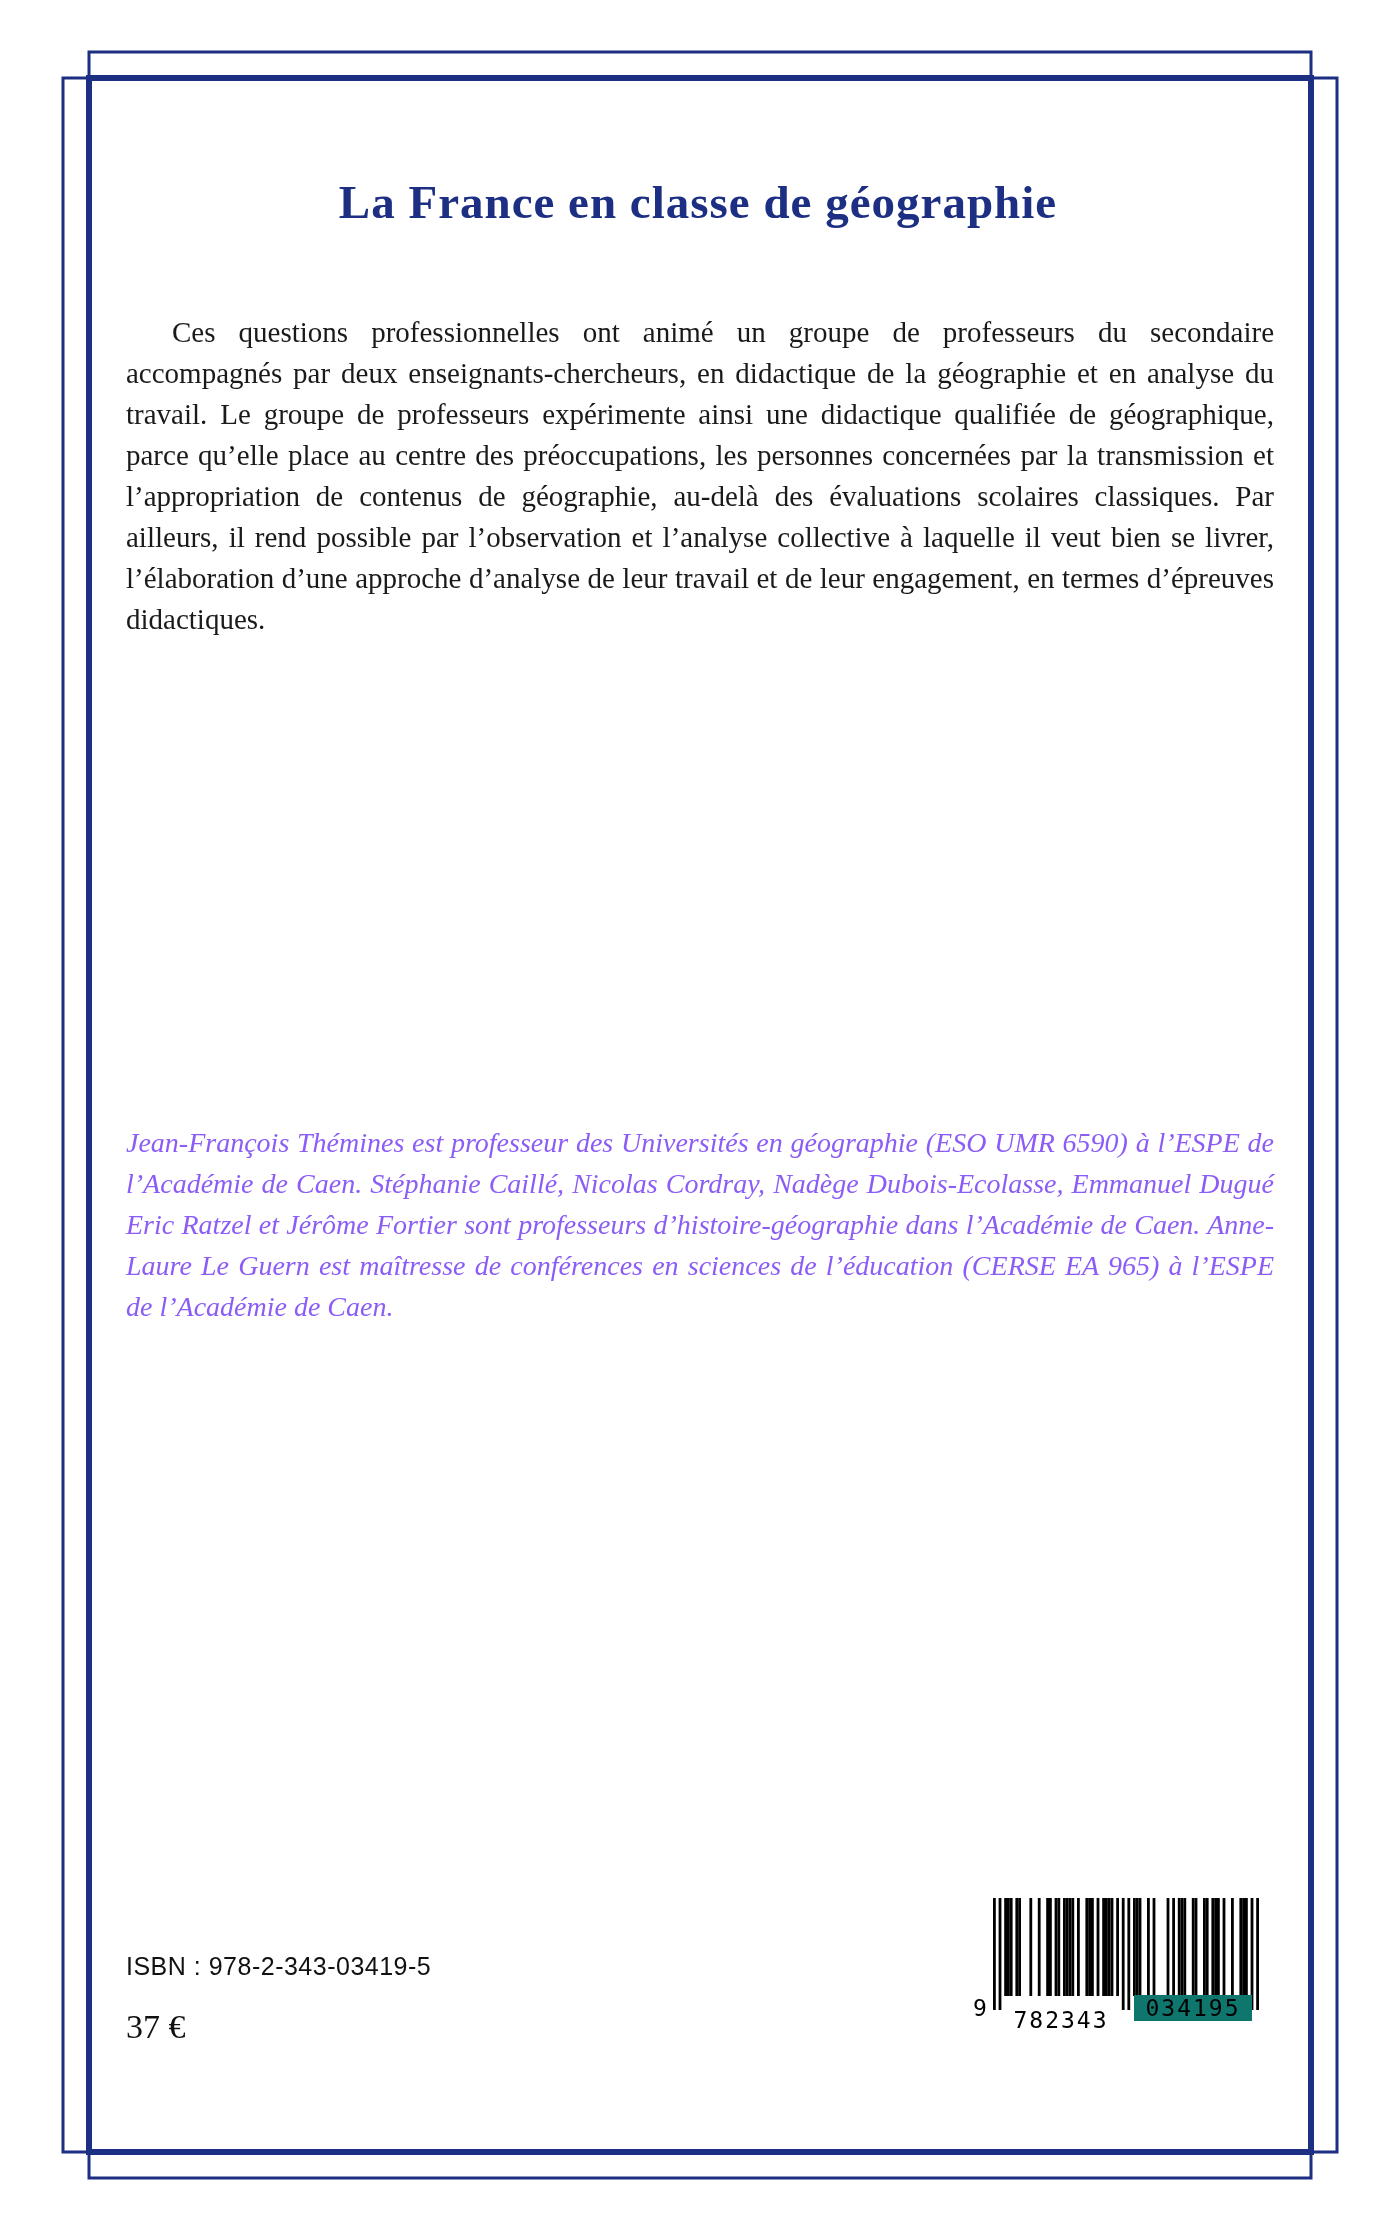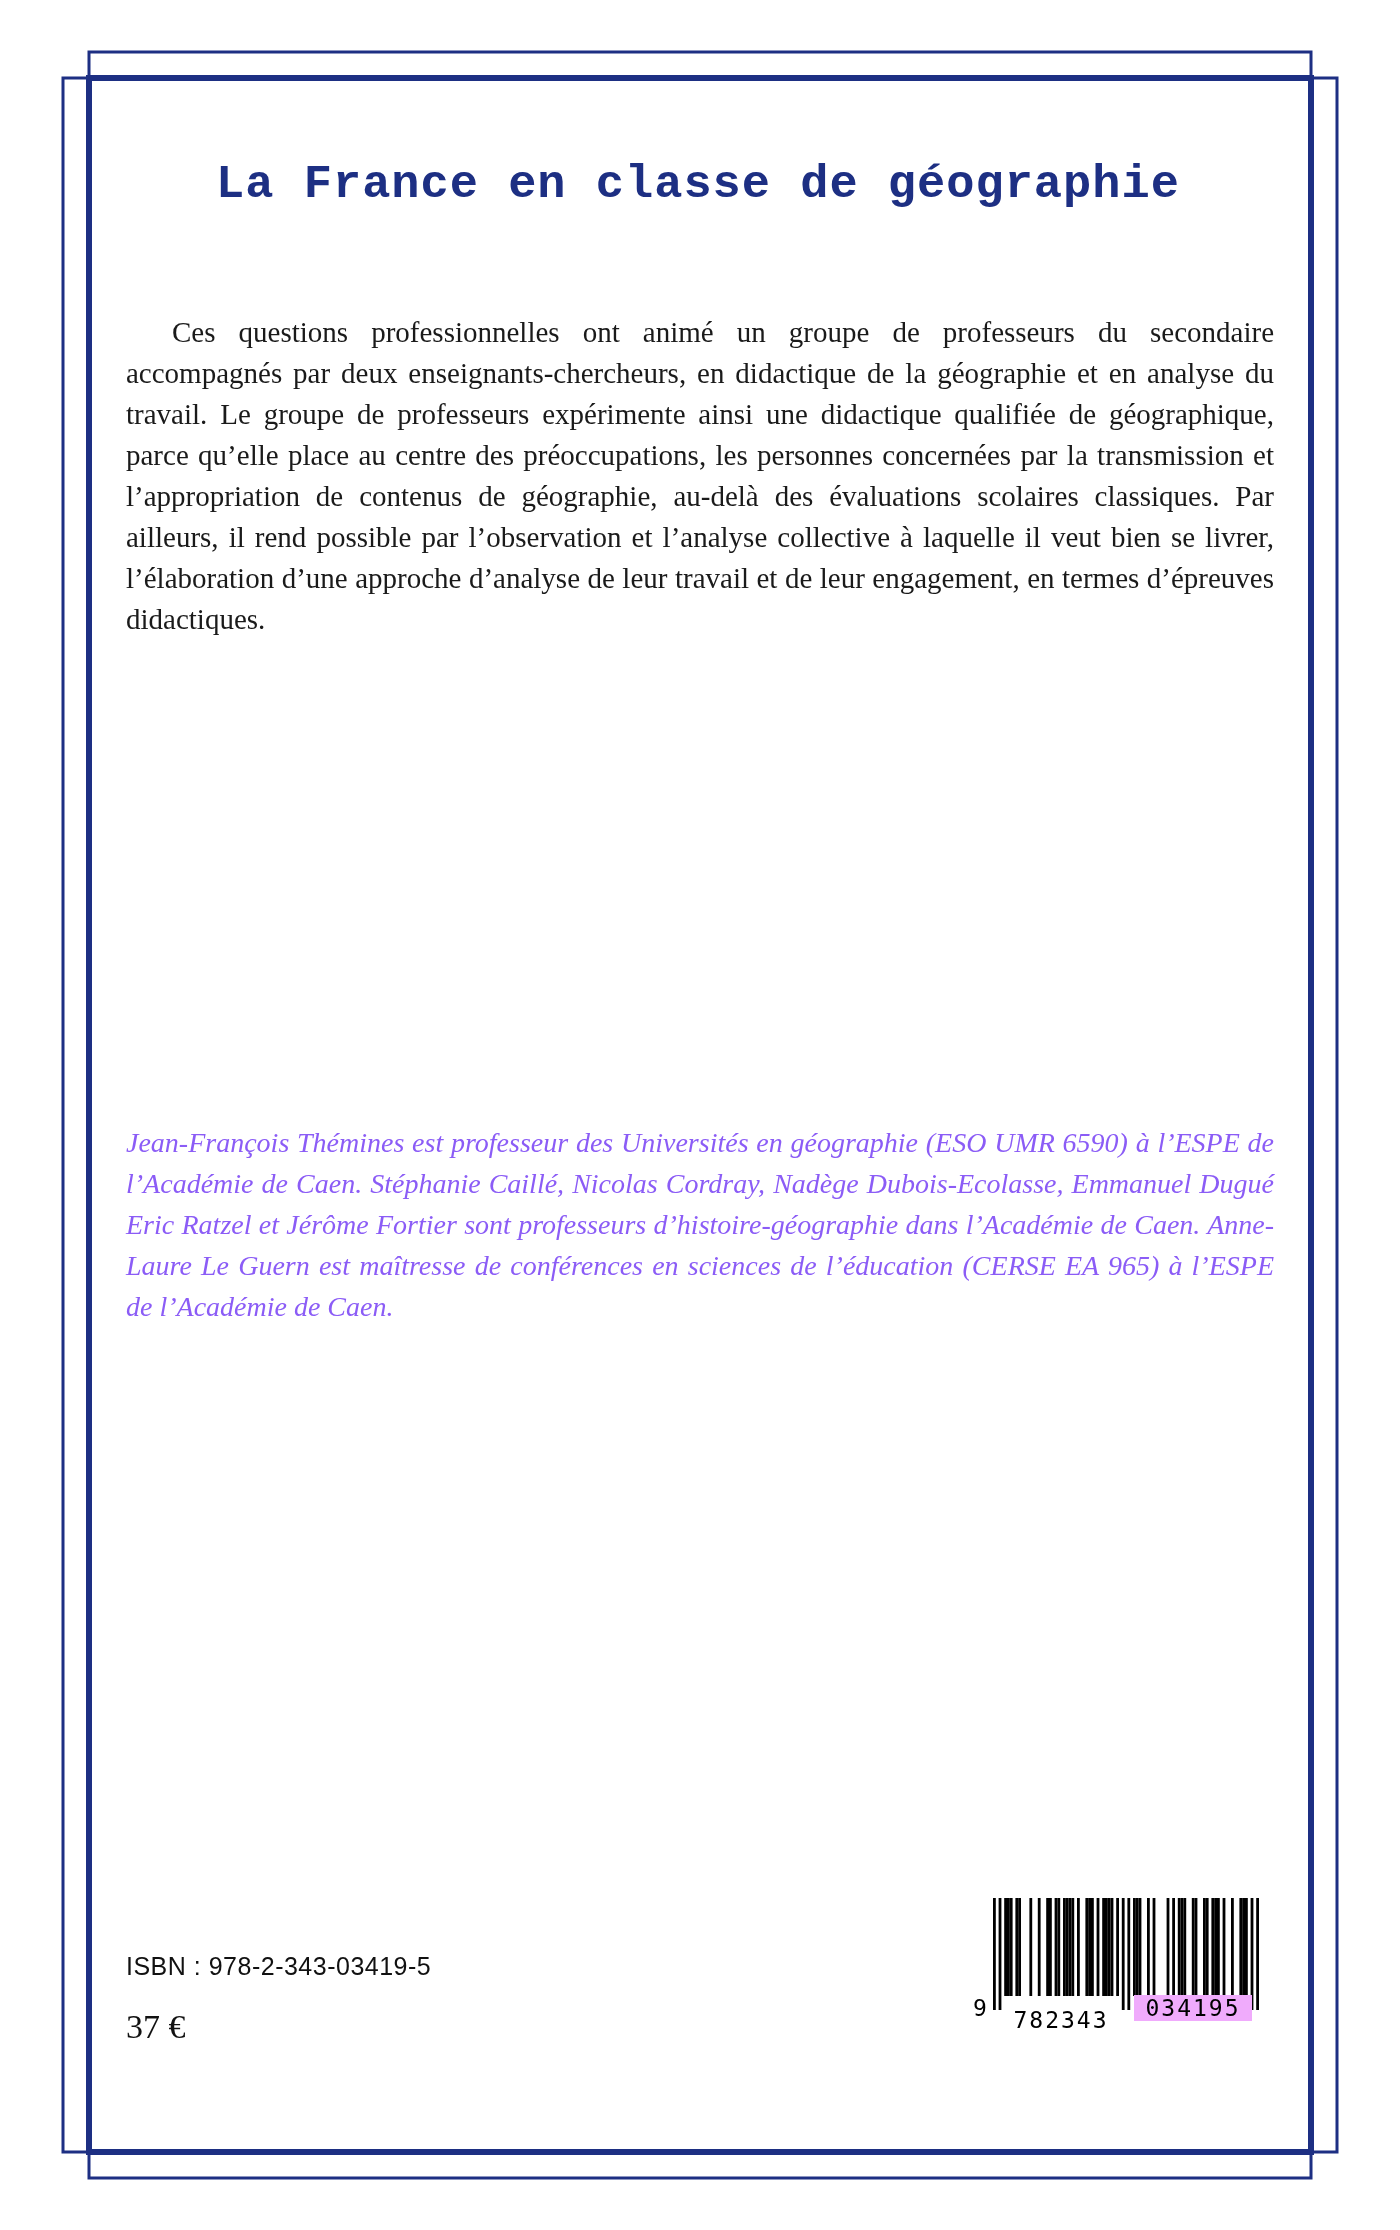--- a/index.html
+++ b/index.html
@@ -24,23 +24,23 @@
     left: 0; top: 0;
     width: 1400px;
     height: 2230px;
     pointer-events: none;
   }
   .book-title {
     position: absolute;
     left: 100px;
     right: 104px;
     top: 158px;
-    margin: 0;
+    margin: 17px;
     text-align: center;
-    font-family: Liberation Mono, monospace;
+    font-family: Liberation Serif, serif;
     font-weight: bold;
     font-size: 47px;
     letter-spacing: 1px;
     color: #1d2f83;
   }
   .synopsis {
     position: absolute;
     left: 126px;
     width: 1148px;
     top: 312px;
@@ -102,21 +102,21 @@
     top: 97px;
     width: 290px;
     height: 30px;
     font-family: "DejaVu Sans Mono", monospace;
     font-size: 23px;
     color: #000000;
   }
   .bc-digits span { position: absolute; top: 0; display: inline-block; }
   .bc-first { left: -2px; width: 18px; text-align: left; background: #ffffff; }
   .bc-left  { left: 27px; width: 118px; text-align: center; letter-spacing: 2px; background: #ffffff; margin-top: 12px; }
-  .bc-right { left: 159px; width: 118px; text-align: center; letter-spacing: 2px; background: #f0abfc; }
+  .bc-right { left: 159px; width: 118px; text-align: center; letter-spacing: 2px; background: #0f766e; }
 </style>
 </head>
 <body>
 
 <div class="cover">
 
   <svg class="frame" viewBox="0 0 1400 2230">
 
     <path d="M 89 52 H 1311 V 78 H 1337 V 2152 H 1311 V 2178 H 89 V 2152 H 63 V 78 H 89 Z" fill="none" stroke="#1d2f83" stroke-width="3"></path>
 

